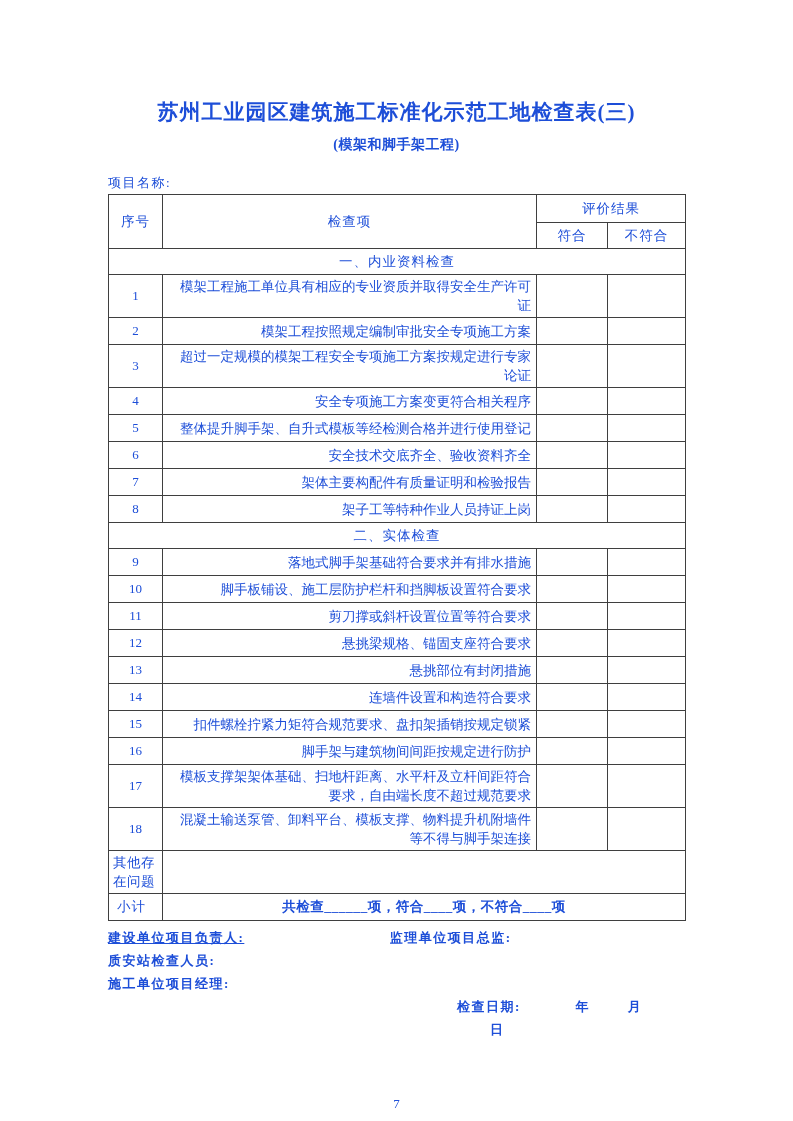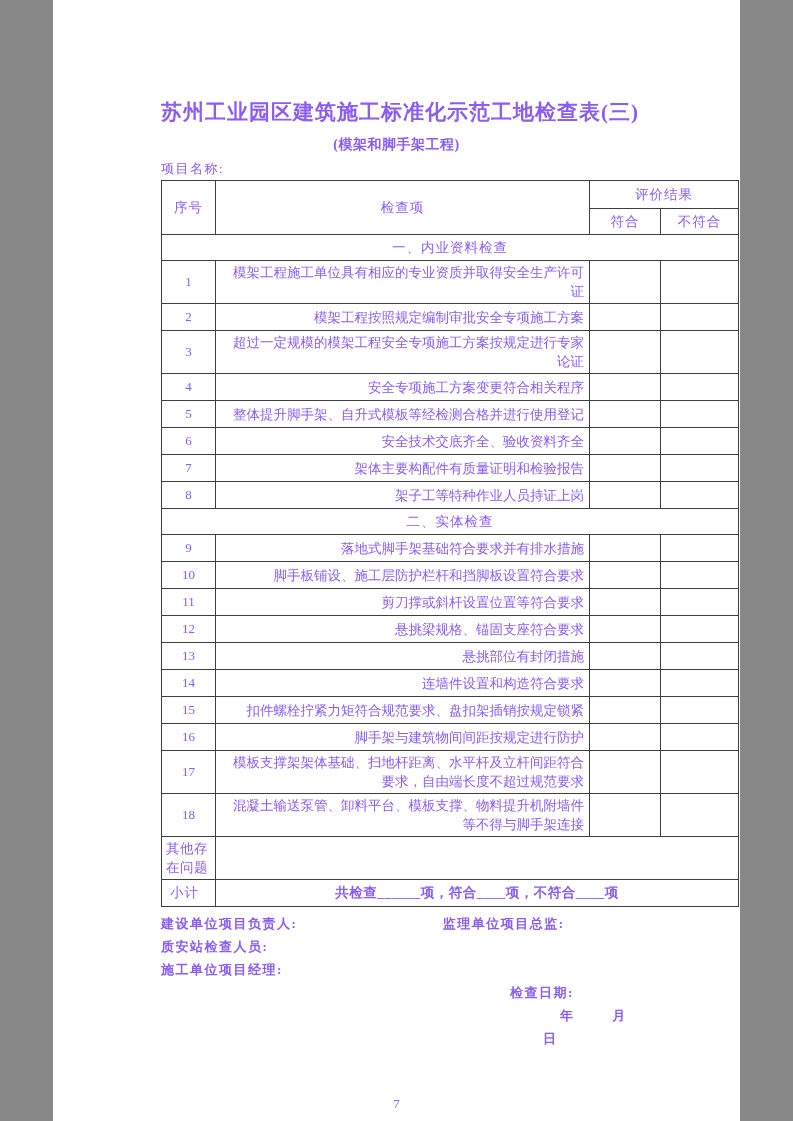--- a/index.html
+++ b/index.html
@@ -1,42 +1,42 @@
 <!DOCTYPE html>
 <html><head>
 <meta charset="utf-8">
 <style>
   html,body { margin:0; padding:0; background:#888; }
   .page {
     position:relative;
-    width:687px; height:1121px;
+    width:793px; height:1121px;
     margin:0 auto;
     background:#ffffff;
     font-family:"Liberation Serif","DejaVu Serif",serif;
-    color:#8b5cf6;
+    color:#1d4ed8;
     box-sizing:border-box;
     padding:98px 108px 0 108px;
     overflow:hidden;
   }
   h1.title {
     margin:0; text-align:center;
     font-size:21px; font-weight:bold; letter-spacing:1px;
     line-height:28px; white-space:nowrap;
   }
   h2.subtitle {
     margin:10px 0 0 0; text-align:center;
     font-size:14px; font-weight:bold; letter-spacing:0.5px;
     line-height:18px;
   }
   .check-line {
     margin-top:8px; font-size:13px; letter-spacing:2px; line-height:19px;
   }
   .check-item { margin-right:0; }
   .cb { font-size:13px; margin-right:1px; }
-  .project-line { margin-top:6px; font-size:13px; letter-spacing:1.5px; line-height:18px; }
+  .project-line { margin-top:20px; font-size:13px; letter-spacing:1.5px; line-height:18px; }
   table.check-table {
     margin-top:2px;
     border-collapse:collapse; table-layout:fixed;
     width:577px;
     font-size:13.5px;
   }
   .check-table col.c-no   { width:54px; }
   .check-table col.c-item { width:374px; }
   .check-table col.c-pass { width:71px; }
   .check-table col.c-fail { width:78px; }
@@ -54,21 +54,21 @@
   tr.item-row { height:27px; }
   td.no-cell { text-align:center; font-size:13px; }
   td.item-cell { padding:2px 5px 2px 7px; line-height:19px; text-align:right; }
   tr.other-row { height:41px; }
   td.other-label { text-align:left; padding:2px 4px; line-height:19px; letter-spacing:0.5px; }
   tr.subtotal-row { height:27px; }
   td.subtotal-label { text-align:left; padding:2px 8px; letter-spacing:1px; }
   td.subtotal-cell { text-align:center; letter-spacing:0.5px;font-weight:bold; }
   .footer { margin-top:5px; font-size:13px; font-weight:bold; letter-spacing:1.5px; }
   .f-line { height:23px; line-height:23px; }
-  .f-left { display:inline-block; width:277px; }
+  .f-left { display:inline-block; width:277px;text-decoration:underline; }
   .date-line { padding-left:349px; height:23px; line-height:23px; }
   .d-unit { display:inline-block; }
   .d-year { margin-left:50px; }
   .d-mid  { margin-left:33px; }
   .page-number {
     position:absolute; left:0; right:0; top:1096px;
     text-align:center; font-size:13px; font-weight:normal;
   }
 </style>
 </head>

